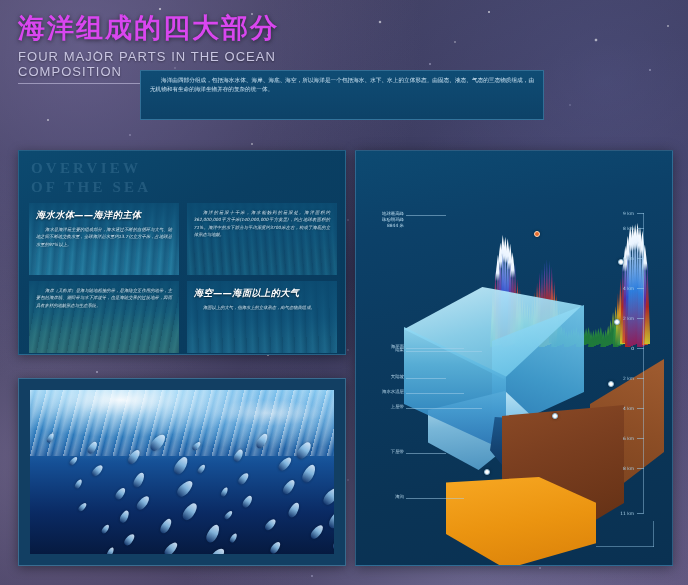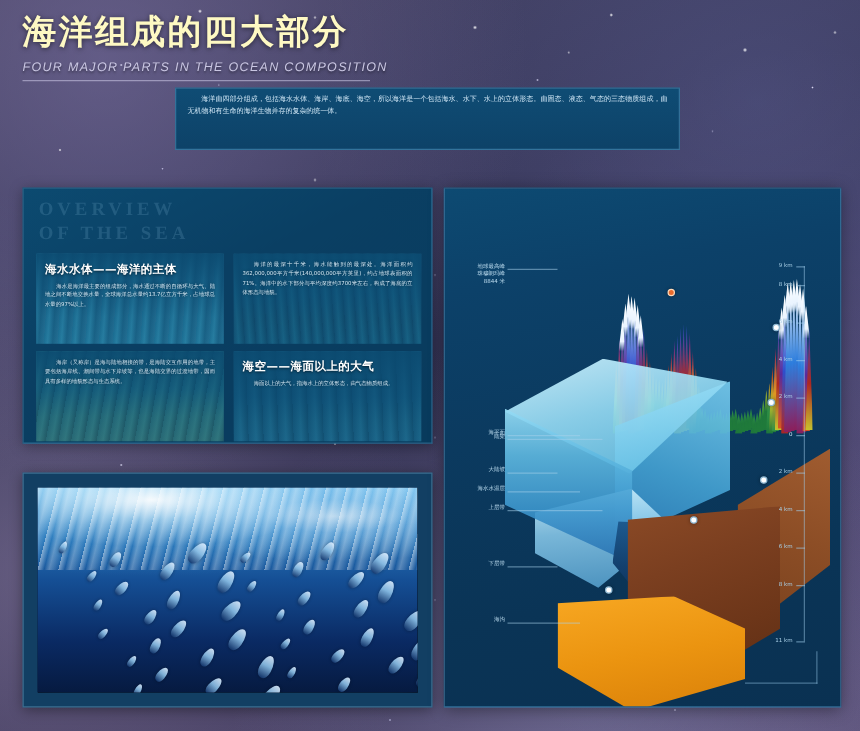--- a/index.html
+++ b/index.html
@@ -48,27 +48,27 @@
       radial-gradient(1px 1px at 348px 90px,rgba(210,210,245,.7),transparent),
       radial-gradient(1.2px 1.2px at 455px 42px,rgba(255,255,255,.85),transparent),
       radial-gradient(1px 1px at 570px 105px,rgba(220,218,250,.7),transparent),
       radial-gradient(1.5px 1.5px at 668px 26px,rgba(255,255,255,.9),transparent);
     background-size:688px 130px;background-repeat:repeat-y;opacity:.8;
   }
 
   
   #header{position:absolute;left:18px;top:14px;width:330px;z-index:5;}
   #title-cn{
-    font-size:27px;font-weight:bold;color:#fef9c3;letter-spacing:2px;
+    font-size:27px;font-weight:bold;color:#d946ef;letter-spacing:2px;
     line-height:1.1;text-shadow:0 1px 4px rgba(0,0,0,.55);
-    font-family:Liberation Mono, monospace;
+    font-family:Liberation Sans, sans-serif;
   }
   #title-en{
-    margin-top:5px;font-size:10px;letter-spacing:1.05px;
-    color:#c9c6e2;text-shadow:0 1px 2px rgba(0,0,0,.4);font-style:italic;
+    margin-top:5px;font-size:13px;letter-spacing:1.05px;
+    color:#c9c6e2;text-shadow:0 1px 2px rgba(0,0,0,.4);
   }
   #title-rule{margin-top:4px;height:1px;width:278px;background:rgba(210,206,235,.55);}
 
   
   #intro{
     position:absolute;left:140px;top:70px;width:404px;height:50px;z-index:5;
     background:linear-gradient(180deg,#0f4c74 0%,#0d4268 100%);
     border:1px solid rgba(120,190,230,.35);
     box-sizing:border-box;padding:5px 9px;
   }
@@ -85,21 +85,21 @@
     border:1px solid rgba(110,180,220,.30);box-sizing:border-box;
     box-shadow:0 2px 10px rgba(0,0,0,.35);
   }
   #wm{position:absolute;left:12px;top:8px;font-size:15px;font-weight:bold;
       letter-spacing:3.2px;line-height:1.25;
       color:rgba(150,200,230,.17);
       font-family:"Liberation Serif","DejaVu Serif",serif;}
   .cards{position:absolute;left:10px;top:52px;width:308px;
          display:grid;grid-template-columns:1fr 1fr;grid-template-rows:72px 72px;
          column-gap:8px;row-gap:6px;}
-  .card{position:relative;overflow:hidden;box-sizing:border-box;padding:6px 7px 4px 7px;}
+  .card{position:relative;overflow:hidden;box-sizing:border-box;padding:6px 7px 4px 7px;font-style:italic;}
   .card.pic1{background:
       linear-gradient(180deg,rgba(11,74,112,.92) 0%,rgba(11,74,112,.55) 40%,rgba(20,92,125,.30) 70%,rgba(30,110,140,.25) 100%),
       repeating-linear-gradient(94deg,#1c6f96 0px,#2a83a8 3px,#195f85 7px,#246f95 11px);}
   .card.pic2{background:
       linear-gradient(180deg,rgba(11,74,112,.94) 0%,rgba(11,74,112,.60) 45%,rgba(14,70,100,.35) 75%,rgba(16,78,108,.3) 100%),
       repeating-linear-gradient(86deg,#114f75 0px,#1a6a8e 4px,#0f4a6e 9px);}
   .card.pic3{background:
       linear-gradient(180deg,rgba(11,74,112,.93) 0%,rgba(11,74,112,.55) 42%,rgba(40,90,95,.35) 72%,rgba(60,100,90,.35) 100%),
       repeating-linear-gradient(100deg,#1d6a82 0px,#2b7f90 5px,#15566e 10px);}
   .card.pic4{background:

